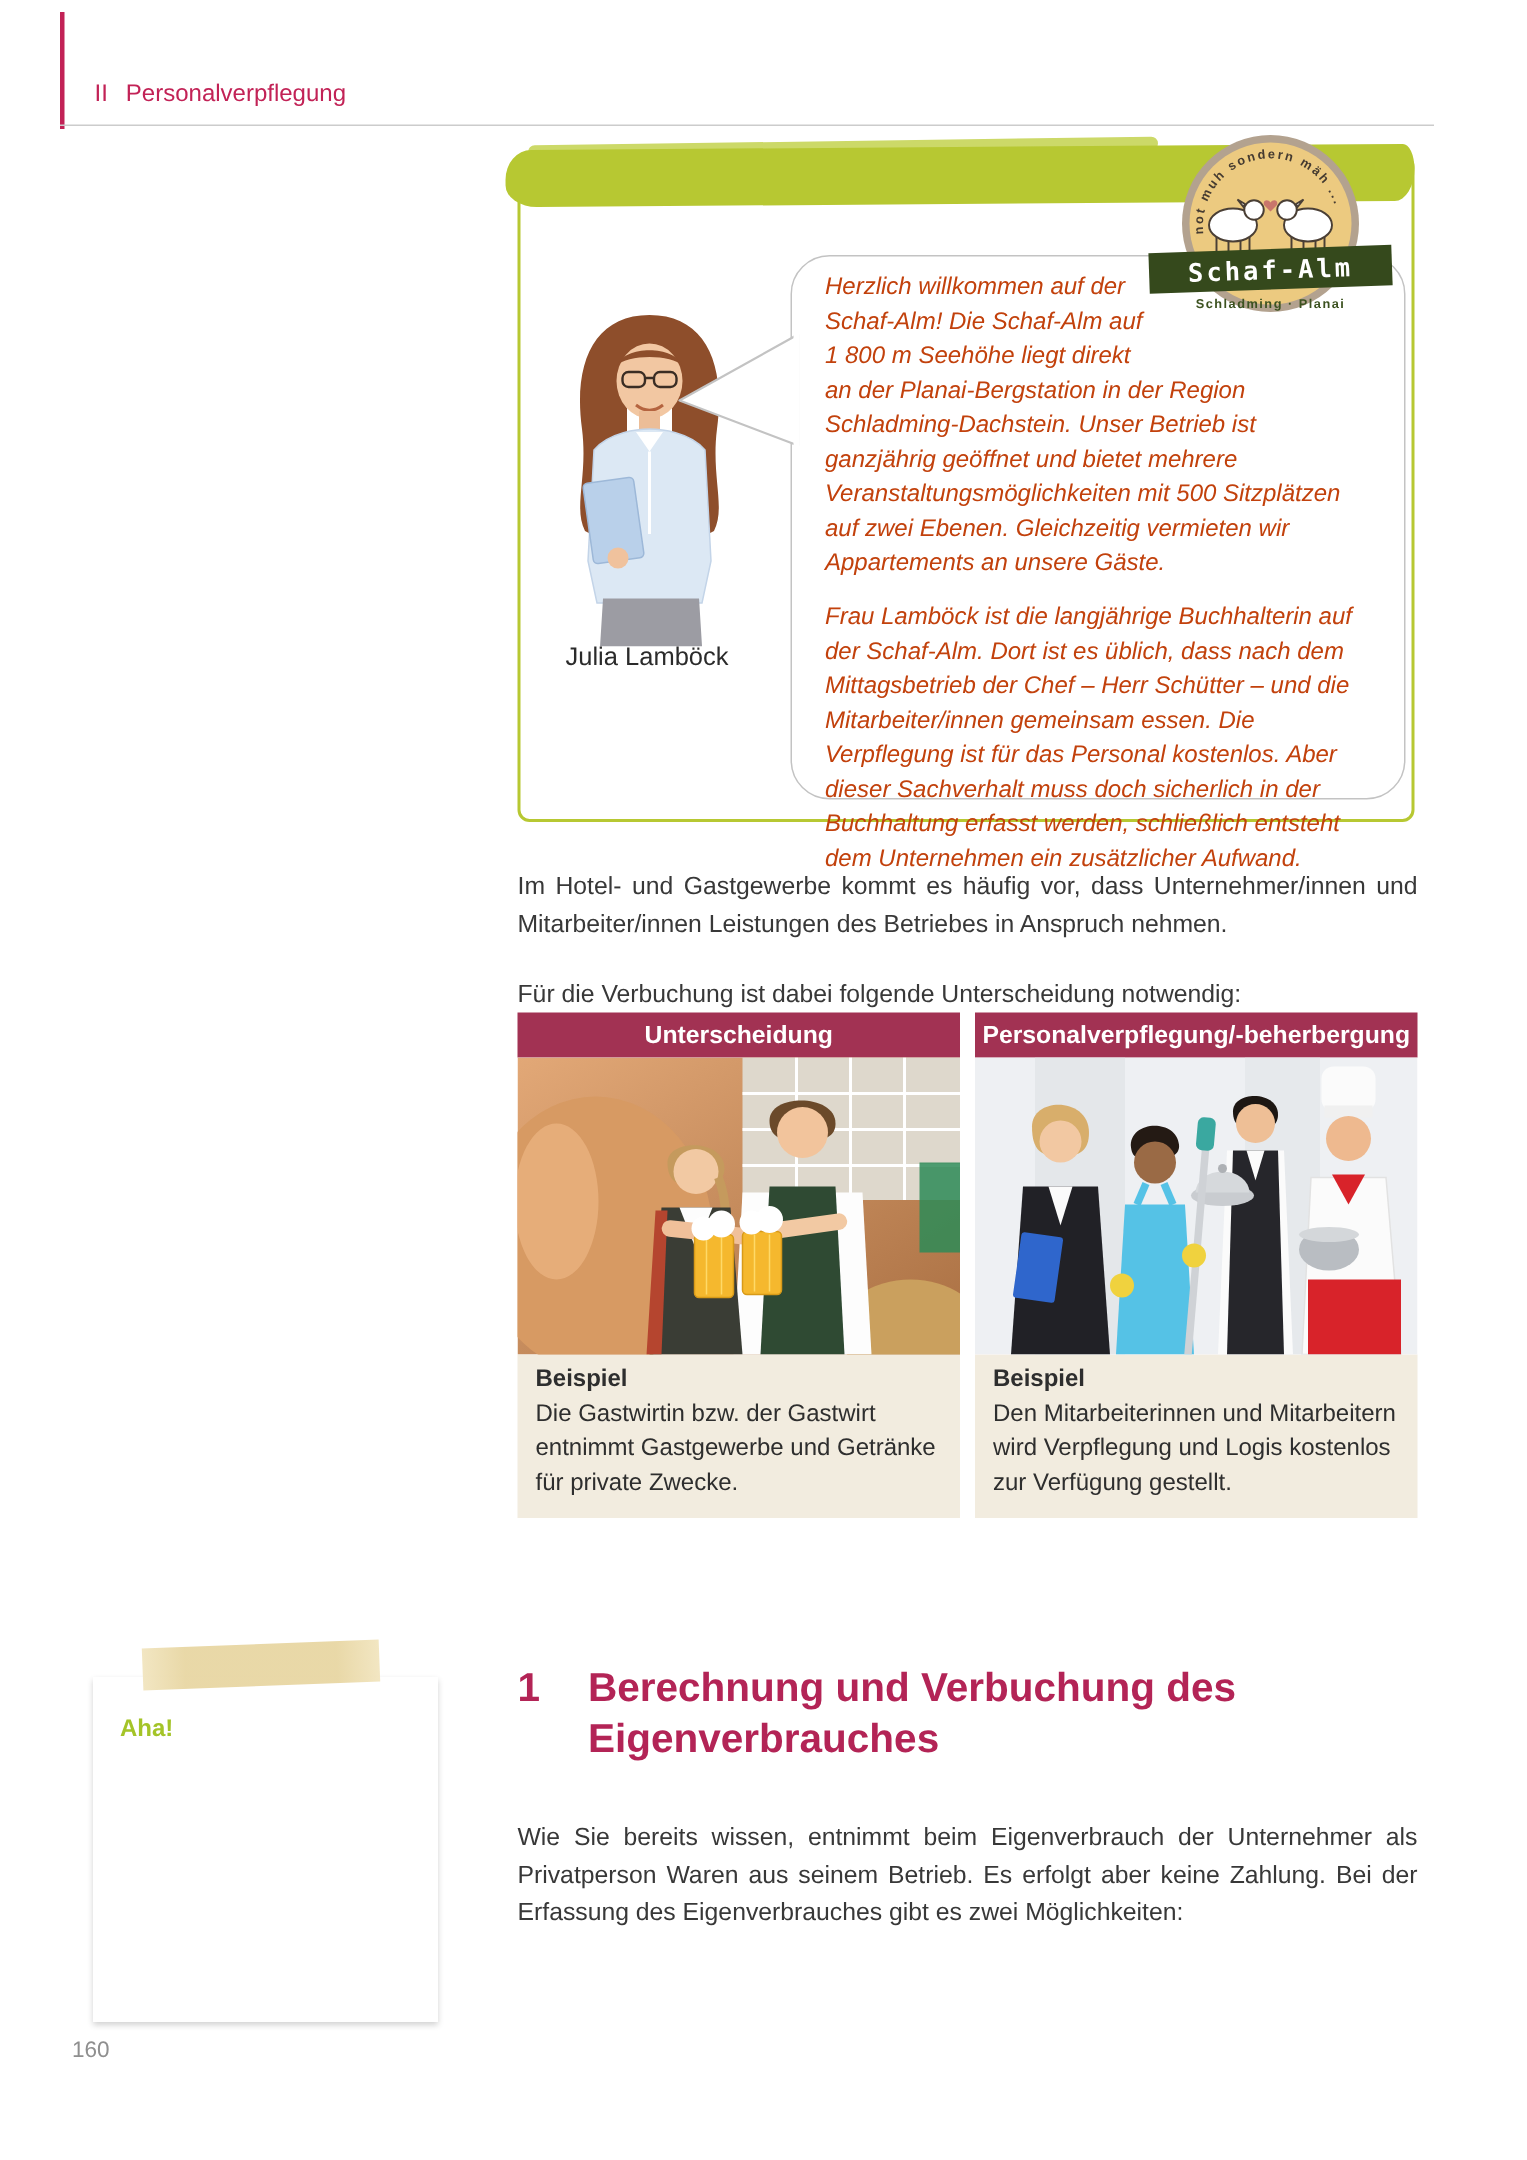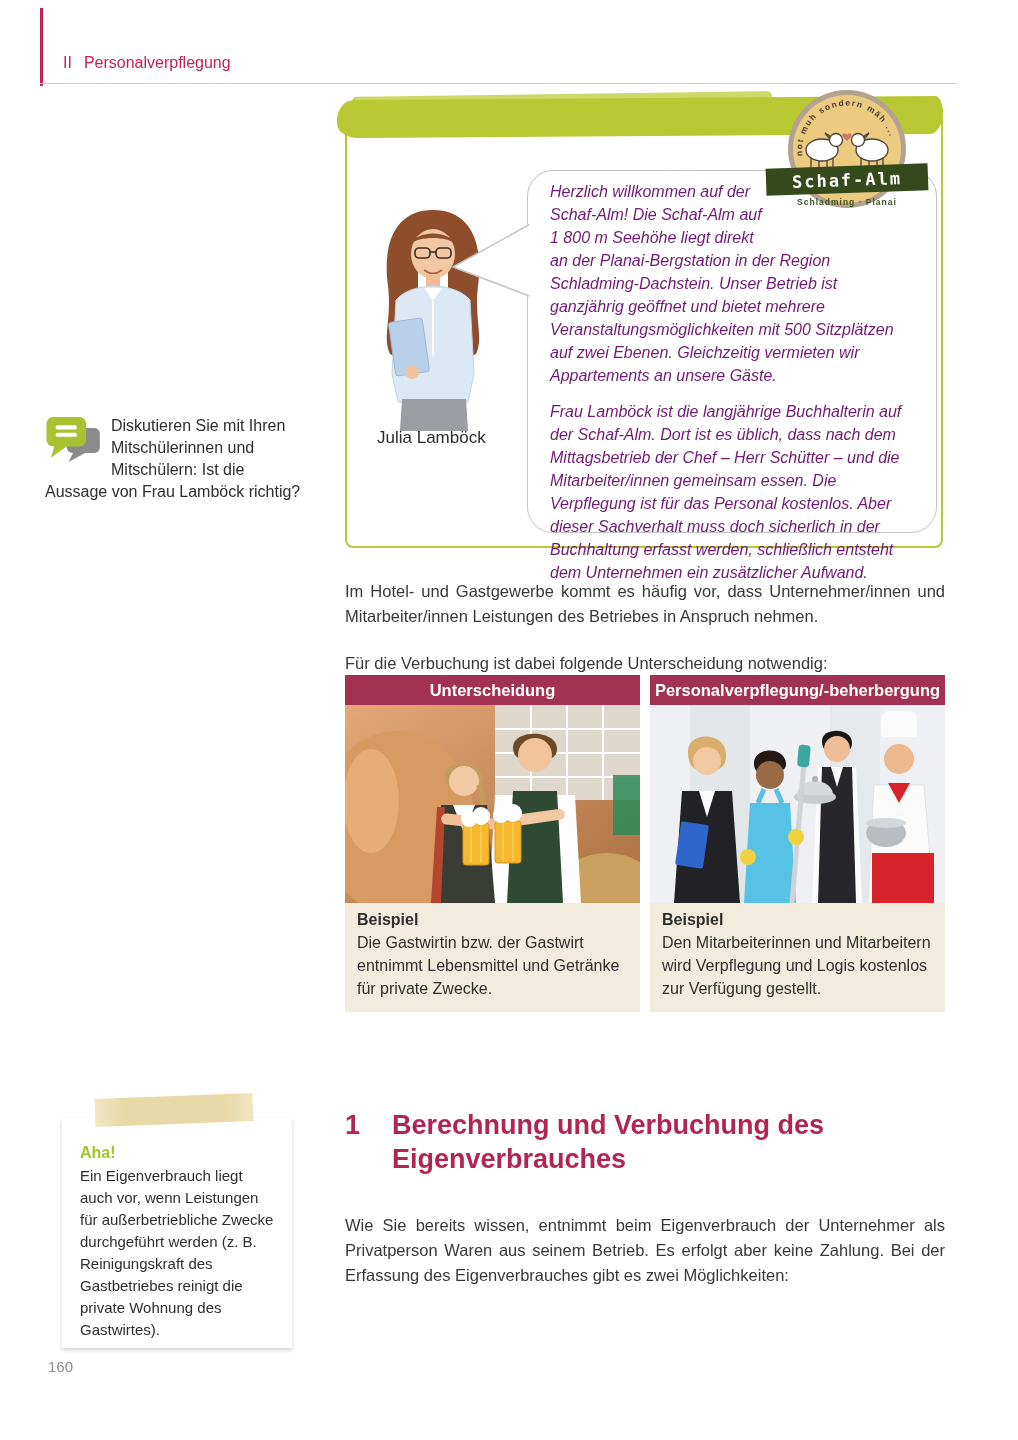--- a/index.html
+++ b/index.html
@@ -28,21 +28,21 @@
 
   
   #julia-photo{left:366px;top:206px;width:135px;height:225px;}
   #julia-caption{left:377px;top:428px;font-size:17px;color:#2b2b2b;}
 
   
   #speech-bubble{left:527px;top:170px;width:410px;height:363px;background:#fff;
                  border:1.5px solid #c3c3c3;border-radius:26px;box-sizing:border-box;
                  padding:9px 22px 8px 22px;z-index:2;}
   #bubble-tail{left:451px;top:221px;width:82px;height:80px;z-index:3;}
-  .bubble-par{margin:0 0 13px 0;font-style:italic;font-size:16px;line-height:23px;color:#701a75;}
+  .bubble-par{margin:0 0 13px 0;font-style:italic;font-size:16px;line-height:23px;color:#c2410c;}
   #logo-spacer{float:right;width:152px;height:50px;}
 
   
   #margin-note{left:45px;top:415px;width:258px;font-size:16px;line-height:22px;color:#2e2e2e;}
   #speech-bubbles-icon{float:left;width:60px;height:46px;margin:2px 6px 2px 0;}
 
   
   .body-par{font-size:16.5px;line-height:25px;color:#383838;text-align:justify;}
   #body-par-1{left:345px;top:562px;width:600px;}
   #body-par-2{left:345px;top:634px;width:600px;text-align:left;}
@@ -153,35 +153,20 @@
     <path d="M81,2 L2,46 L81,76 Z" fill="#ffffff" stroke="#c3c3c3" stroke-width="1.5" stroke-linejoin="round"></path>
     <rect x="78" y="0" width="4" height="80" fill="#ffffff"></rect>
   </svg>
 
   <div id="speech-bubble" class="abs">
     <div id="logo-spacer"></div>
     <p class="bubble-par">Herzlich willkommen auf der Schaf-Alm! Die Schaf-Alm auf 1 800 m Seehöhe liegt direkt an der Planai-Bergstation in der Region Schladming-Dachstein. Unser Betrieb ist ganzjährig geöffnet und bietet mehrere Veranstaltungsmöglichkeiten mit 500 Sitzplätzen auf zwei Ebenen. Gleichzeitig vermieten wir Appartements an unsere Gäste.</p>
     <p class="bubble-par">Frau Lamböck ist die langjährige Buchhalterin auf der Schaf-Alm. Dort ist es üblich, dass nach dem Mittagsbetrieb der Chef – Herr Schütter – und die Mitarbeiter/innen gemeinsam essen. Die Verpflegung ist für das Personal kostenlos. Aber dieser Sachverhalt muss doch sicherlich in der Buchhaltung erfasst werden, schließlich entsteht dem Unternehmen ein zusätzlicher Aufwand.</p>
   </div>
 
-  <div id="margin-note" class="abs">
-    <svg id="speech-bubbles-icon" viewBox="0 0 62 50">
-      <g>
-        <rect x="22" y="12" width="36" height="27" rx="6" fill="#8b8b8b"></rect>
-        <polygon points="30,37 24,49 42,39" fill="#8b8b8b"></polygon>
-      </g>
-      <g>
-        <rect x="0" y="0" width="43" height="32" rx="7" fill="#a9c22f"></rect>
-        <polygon points="9,30 5,44 22,32" fill="#a9c22f"></polygon>
-        <rect x="10" y="9" width="23" height="4.5" rx="2" fill="#ffffff"></rect>
-        <rect x="10" y="17" width="23" height="4.5" rx="2" fill="#ffffff"></rect>
-      </g>
-    </svg>
-    <span>Diskutieren Sie mit Ihren Mitschülerinnen und Mitschülern: Ist die Aussage von Frau Lamböck richtig?</span>
-  </div>
 
   <p id="body-par-1" class="abs body-par">Im Hotel- und Gastgewerbe kommt es häufig vor, dass Unternehmer/innen und Mitarbeiter/innen Leistungen des Betriebes in Anspruch nehmen.</p>
   <p id="body-par-2" class="abs body-par">Für die Verbuchung ist dabei folgende Unterscheidung notwendig:</p>
 
   <div id="comparison" class="abs">
 
     <div id="comp-col-0" class="comp-col">
       <div class="comp-header">Unterscheidung</div>
       <svg class="comp-photo" viewBox="0 0 295 198">
         <defs>
@@ -231,21 +216,21 @@
           <line x1="158" y1="118" x2="158" y2="156" stroke="#ffd968"></line>
           <line x1="168" y1="118" x2="168" y2="156" stroke="#ffd968"></line>
           <circle cx="124" cy="114" r="8" fill="#ffffff"></circle>
             <circle cx="136" cy="111" r="9" fill="#ffffff"></circle>
           <circle cx="156" cy="110" r="8" fill="#ffffff"></circle>
             <circle cx="168" cy="108" r="9" fill="#ffffff"></circle>
         </g>
       </svg>
       <div class="comp-example">
         <p class="label">Beispiel</p>
-        <p class="text">Die Gastwirtin bzw. der Gastwirt entnimmt Lebensmittel und Getränke für private Zwecke.</p>
+        <p class="text">Die Gastwirtin bzw. der Gastwirt entnimmt Gastgewerbe und Getränke für private Zwecke.</p>
       </div>
     </div>
 
     <div id="comp-col-1" class="comp-col">
       <div class="comp-header">Personalverpflegung/-beherbergung</div>
       <svg class="comp-photo" viewBox="0 0 295 198">
         <rect width="295" height="198" fill="#eef0f3"></rect>
         <rect x="40" y="0" width="60" height="198" fill="#e4e7ea"></rect>
         <rect x="180" y="0" width="50" height="198" fill="#e6e9ec"></rect>
 
@@ -294,21 +279,20 @@
       <div class="comp-example">
         <p class="label">Beispiel</p>
         <p class="text">Den Mitarbeiterinnen und Mitarbeitern wird Verpflegung und Logis kostenlos zur Verfügung gestellt.</p>
       </div>
     </div>
   </div>
 
   <div id="aha-tape" class="abs"></div>
   <div id="aha-card" class="abs">
     <p id="aha-label">Aha!</p>
-    <p id="aha-text">Ein Eigenverbrauch liegt auch vor, wenn Leistungen für außerbetriebliche Zwecke durchgeführt werden (z. B. Reinigungskraft des Gastbetriebes reinigt die private Wohnung des Gastwirtes).</p>
   </div>
 
   <div id="section-heading" class="abs">
     <div id="section-number">1</div>
     <div id="section-title">Berechnung und Verbuchung des Eigenverbrauches</div>
   </div>
   <p id="section-para" class="abs body-par">Wie Sie bereits wissen, entnimmt beim Eigenverbrauch der Unternehmer als Privatperson Waren aus seinem Betrieb. Es erfolgt aber keine Zahlung. Bei der Erfassung des Eigenverbrauches gibt es zwei Möglichkeiten:</p>
 
   <div id="page-number" class="abs">160</div>
 

